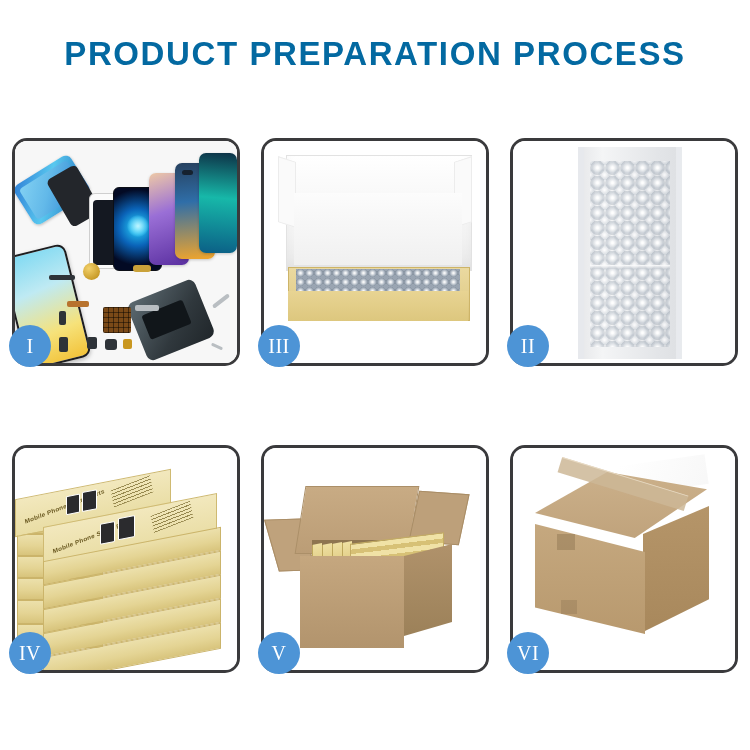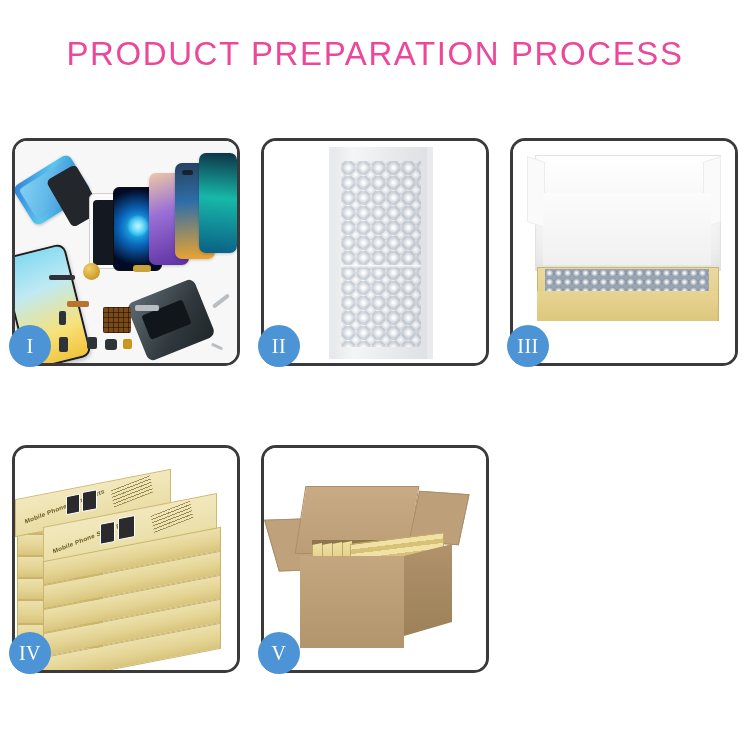--- a/index.html
+++ b/index.html
@@ -22,23 +22,23 @@
   }
 
   
   .header {
     padding-top: 36px;
     text-align: center;
   }
   .title {
     font-family: "Liberation Sans", sans-serif;
     font-size: 33px;
-    font-weight: normal;
+    font-weight: bold;
     letter-spacing: 1.6px;
-    color: #ec4899;
+    color: #0369a1;
     line-height: 1.1;
     white-space: nowrap;
   }
   .subtitle {
     margin-top: 11px;
     font-family: "Liberation Sans", sans-serif;
     font-size: 14.5px;
     font-weight: normal;
     letter-spacing: 0.15px;
     color: #1a1a1a;
@@ -390,40 +390,40 @@
         <div class="chip gold" style="left:108px; top:198px; width:9px; height:10px;"></div>
         <div class="chip" style="left:44px; top:196px; width:9px; height:15px; border-radius:2px;"></div>
         <div class="chip silver" style="left:196px; top:158px; width:20px; height:4px; transform:rotate(-38deg);"></div>
         <div class="chip silver" style="left:196px; top:204px; width:12px; height:3px; transform:rotate(24deg);"></div>
       </div>
       <div class="badge">I</div>
     </div>
 
     <div class="panel">
       <div class="panel-inner" style="background:#ffffff;">
-        <div class="bubble-bag">
-          <div class="bubbles"></div>
-          <div class="bubbles2"></div>
-          <div class="bag-seam"></div>
-        </div>
-      </div>
-      <div class="badge">II</div>
-    </div>
-
-    <div class="panel">
-      <div class="panel-inner" style="background:#ffffff;">
         <div class="w-lid"></div>
         <div class="w-lid-flapL"></div>
         <div class="w-lid-flapR"></div>
         <div class="foam"></div>
         <div class="box-tray"></div>
         <div class="tray-fill"></div>
         <div class="tray-front"></div>
       </div>
       <div class="badge">III</div>
+    </div>
+
+    <div class="panel">
+      <div class="panel-inner" style="background:#ffffff;">
+        <div class="bubble-bag">
+          <div class="bubbles"></div>
+          <div class="bubbles2"></div>
+          <div class="bag-seam"></div>
+        </div>
+      </div>
+      <div class="badge">II</div>
     </div>
 
     <div class="panel">
       <div class="panel-inner" style="background:#ffffff;">
         <div class="stack">
 
           <div class="ybox" style="left:2px; top:64px; width:84px; height:20px;"></div>
           <div class="ybox" style="left:2px; top:86px; width:84px; height:20px;"></div>
           <div class="ybox" style="left:2px; top:108px; width:84px; height:20px;"></div>
           <div class="ybox" style="left:2px; top:130px; width:84px; height:20px;"></div>
@@ -464,15 +464,27 @@
         <div class="ystrip" style="left:58px; top:96px; height:40px; transform: skewY(-10deg);"></div>
         <div class="ystrip" style="left:68px; top:95px; height:40px; transform: skewY(-10deg);"></div>
         <div class="ystrip" style="left:78px; top:94px; height:40px; transform: skewY(-10deg);"></div>
         <div class="ystack-h"></div>
         <div class="c-side"></div>
         <div class="c-front"></div>
       </div>
       <div class="badge">V</div>
     </div>
 
+    <div class="panel">
+      <div class="panel-inner" style="background:#ffffff;">
+        <div class="s-wrap"></div>
+        <div class="s-top"></div>
+        <div class="s-tape"></div>
+        <div class="s-side"></div>
+        <div class="s-front"></div>
+        <div class="s-tab1"></div>
+        <div class="s-tab2"></div>
+      </div>
+      <div class="badge">VI</div>
+    </div>
 
   </div>
 </div>
 
 </body></html>

